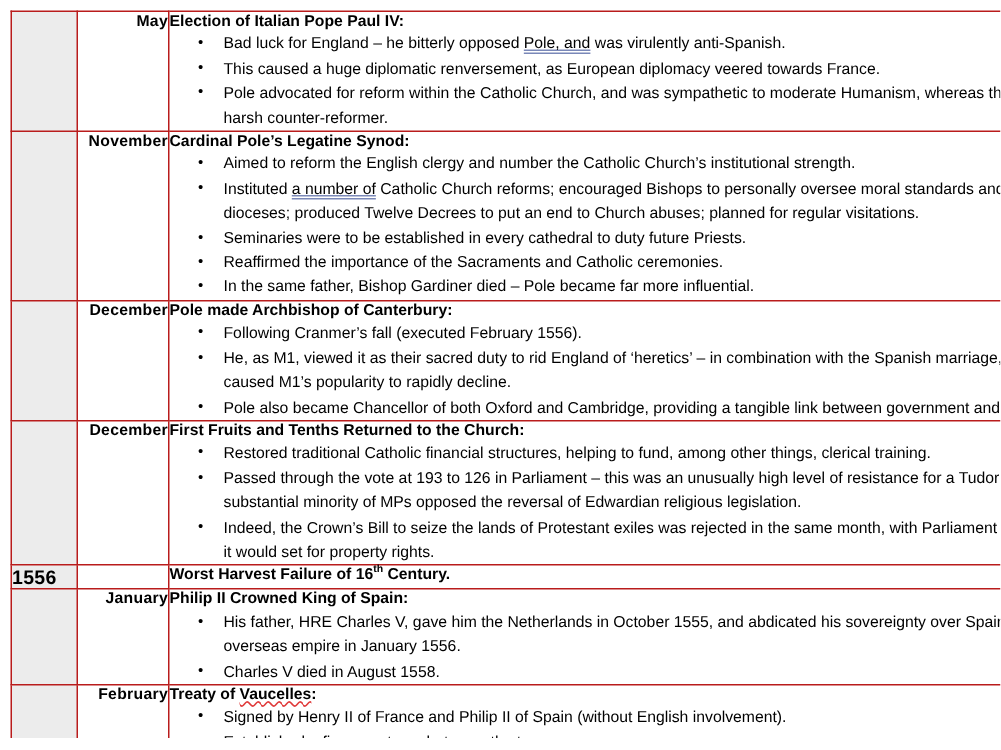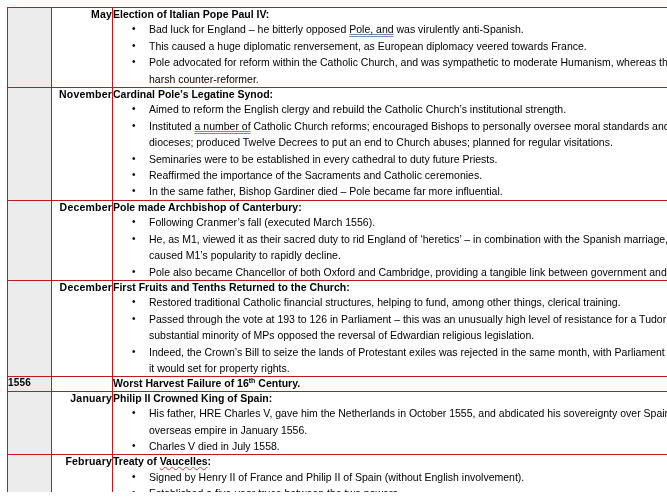--- a/index.html
+++ b/index.html
@@ -46,21 +46,21 @@
     margin-left: 31px;
   }
 
   
   col.c-year  { width: 44px; }
   col.c-month { width: 61px; }
   col.c-event { width: 895px; }
 
   td.year {
     background: #ececec;
-    font-size: 10px;
+    font-size: 13px;
     font-weight: bold;
     text-align: left;
     padding: 2px 0 2px 6px;
     letter-spacing: 0.2px;
   }
 
   td.month {
     font-size: 10.5px;
     font-weight: bold;
     text-align: right;
@@ -161,35 +161,35 @@
                 <li><span class="first">Pole advocated for reform within the Catholic Church, and was sympathetic to moderate Humanism, whereas the new Pope was a</span><span class="cont">harsh counter-reformer.</span></li>
               </ul>
             </td>
           </tr>
           <tr>
             <td class="year"></td>
             <td class="month">November</td>
             <td class="event">
               <div class="ev-title">Cardinal Pole’s Legatine Synod:</div>
               <ul class="bullets">
-                <li><span class="first">Aimed to reform the English clergy and rebuild the Catholic Church’s institutional strength.</span></li>
+                <li><span class="first">Aimed to reform the English clergy and number the Catholic Church’s institutional strength.</span></li>
                 <li><span class="first">Instituted <span class="sp-blue">a number of</span> Catholic Church reforms; encouraged Bishops to personally oversee moral standards and education in their</span><span class="cont">dioceses; produced Twelve Decrees to put an end to Church abuses; planned for regular visitations.</span></li>
                 <li><span class="first">Seminaries were to be established in every cathedral to duty future Priests.</span></li>
                 <li><span class="first">Reaffirmed the importance of the Sacraments and Catholic ceremonies.</span></li>
                 <li><span class="first">In the same father, Bishop Gardiner died – Pole became far more influential.</span></li>
               </ul>
             </td>
           </tr>
           <tr>
             <td class="year"></td>
             <td class="month">December</td>
             <td class="event">
               <div class="ev-title">Pole made Archbishop of Canterbury:</div>
               <ul class="bullets">
-                <li><span class="first">Following Cranmer’s fall (executed March 1556).</span></li>
+                <li><span class="first">Following Cranmer’s fall (executed February 1556).</span></li>
                 <li><span class="first">He, as M1, viewed it as their sacred duty to rid England of ‘heretics’ – in combination with the Spanish marriage, Protestant burnings</span><span class="cont">caused M1’s popularity to rapidly decline.</span></li>
                 <li><span class="first">Pole also became Chancellor of both Oxford and Cambridge, providing a tangible link between government and education.</span></li>
               </ul>
             </td>
           </tr>
           <tr>
             <td class="year"></td>
             <td class="month">December</td>
             <td class="event">
               <div class="ev-title">First Fruits and Tenths Returned to the Church:</div>
@@ -207,21 +207,21 @@
               <div class="ev-title">Worst Harvest Failure of 16<sup>th</sup> Century.</div>
             </td>
           </tr>
           <tr>
             <td class="year"></td>
             <td class="month">January</td>
             <td class="event">
               <div class="ev-title">Philip II Crowned King of Spain:</div>
               <ul class="bullets">
                 <li><span class="first">His father, HRE Charles V, gave him the Netherlands in October 1555, and abdicated his sovereignty over Spain and the Spanish</span><span class="cont">overseas empire in January 1556.</span></li>
-                <li><span class="first">Charles V died in July 1558.</span></li>
+                <li><span class="first">Charles V died in August 1558.</span></li>
               </ul>
             </td>
           </tr>
           <tr>
             <td class="year"></td>
             <td class="month">February</td>
             <td class="event">
               <div class="ev-title">Treaty of <span class="sp-red">Vaucelles</span>:</div>
               <ul class="bullets">
                 <li><span class="first">Signed by Henry II of France and Philip II of Spain (without English involvement).</span></li>

